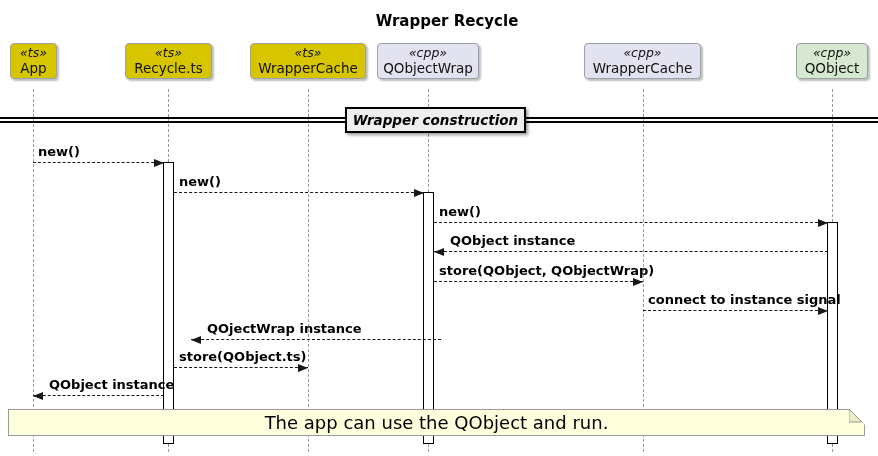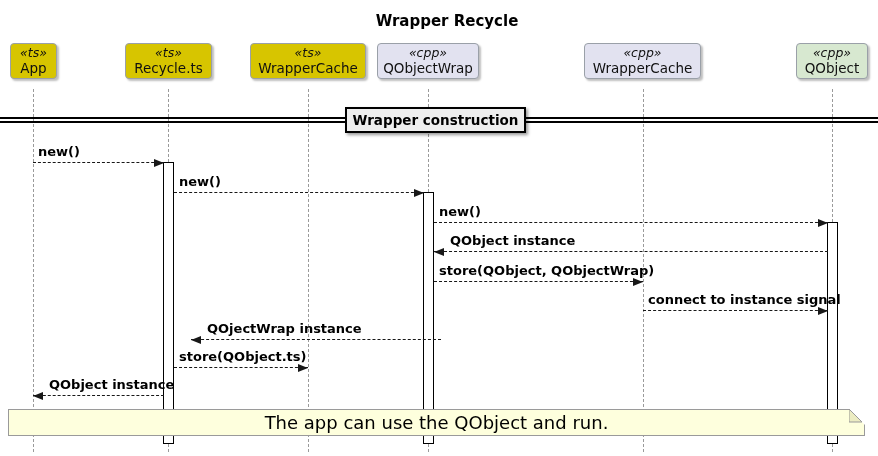--- a/index.html
+++ b/index.html
@@ -35,21 +35,21 @@
   .l3 { left:428px; } .l4 { left:643px; } .l5 { left:832px; }
 
   
   .divider-lines { position:absolute; left:0; top:117px; width:878px; height:6px;
                    border-top:2px solid #000; border-bottom:2px solid #000;
                    box-sizing:border-box; z-index:3; }
   .divider-box { position:absolute; left:345px; top:107px; width:181px; height:26px;
                  box-sizing:border-box; background: var(--divider-fill, #EEEEEE);
                  border:2px solid #000; z-index:4; text-align:center;
                  font-weight:bold; font-size:13.5px; line-height:22px; color:#000;
-                 box-shadow:2px 2px 3px rgba(0,0,0,0.4); }
+                 box-shadow:2px 2px 3px rgba(0,0,0,0.4);font-style:italic; }
 
   
   .bar { position:absolute; width:11px; box-sizing:border-box; background:#fff;
          border:1px solid #000; z-index:5; }
   .bar1 { left:163px; top:162px; height:282px; }
   .bar2 { left:423px; top:192px; height:252px; }
   .bar3 { left:827px; top:222px; height:222px; }
 
   
   .msg { position:absolute; height:22px; z-index:6; }

